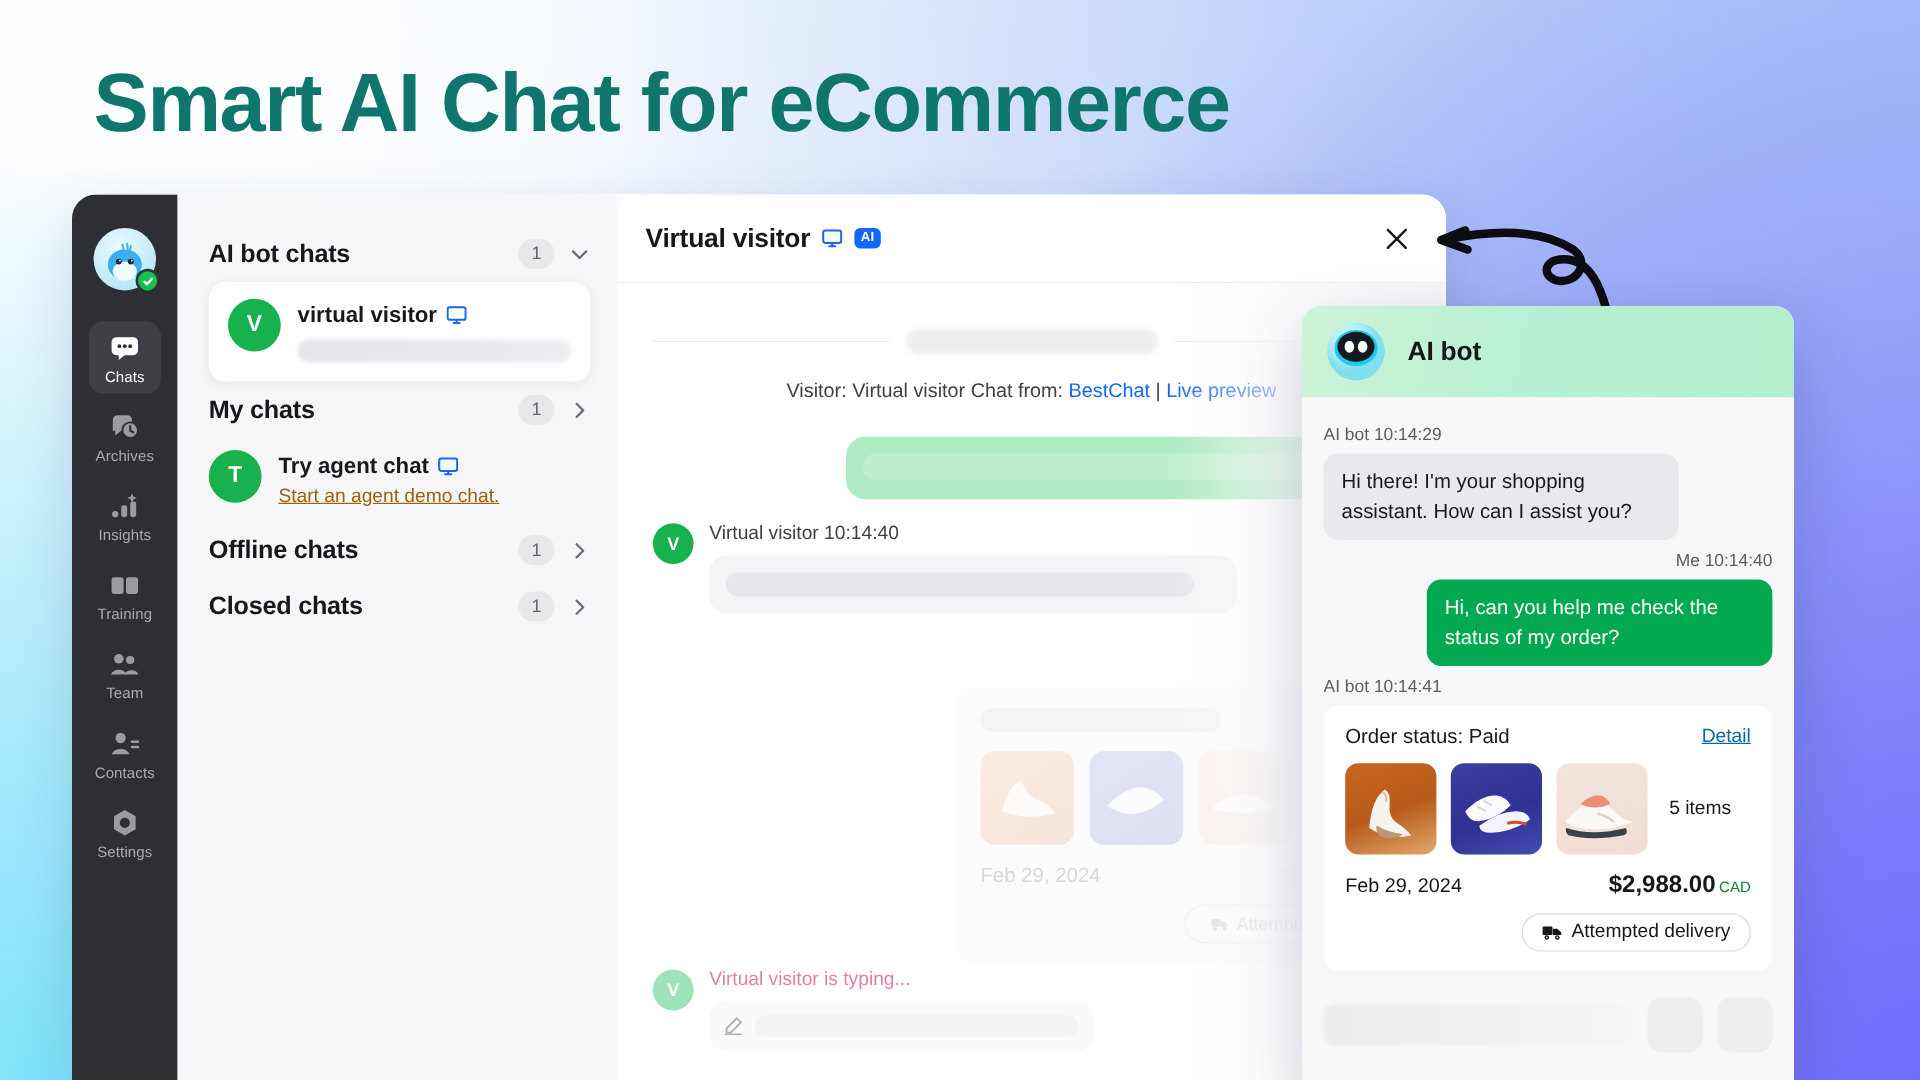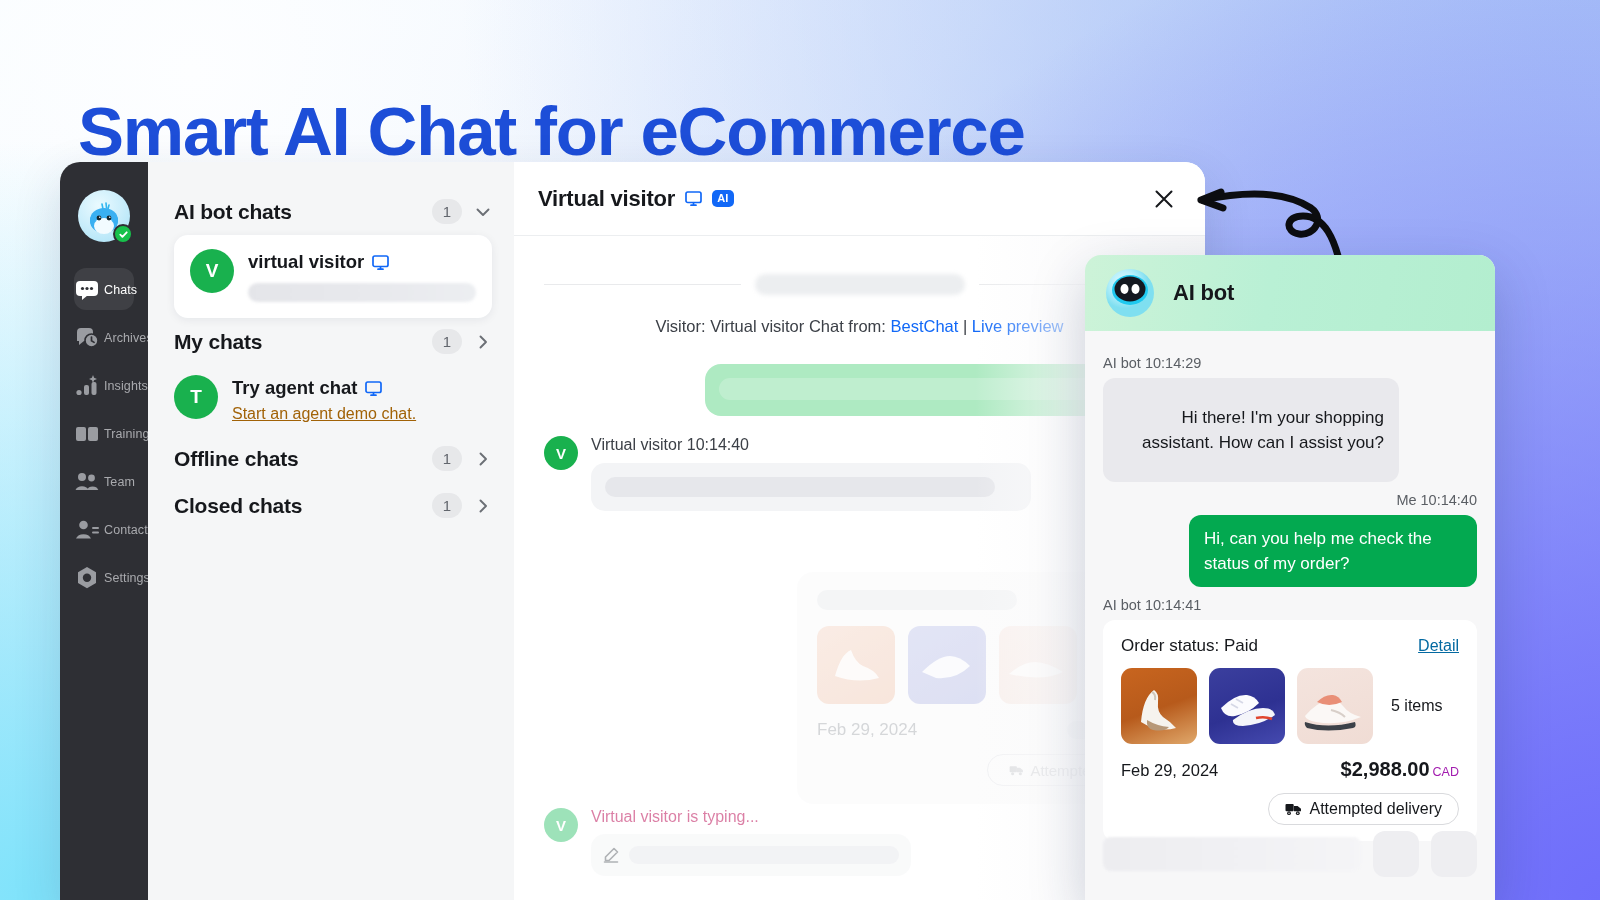--- a/index.html
+++ b/index.html
@@ -17,24 +17,23 @@
 
   
   .hero-title {
     position: absolute;
     left: 78px; top: 44px;
     width: 1240px;
     font-size: 69px;
     line-height: 84px;
     font-weight: 900;
     letter-spacing: -1.2px;
-    color: #1d4ed8;
+    color: #0f766e;
     white-space: nowrap;
     font-stretch: condensed;
-    margin-top: 46px;
   }
 
   
   .app-window {
     position: absolute;
     left: 60px; top: 162px;
     width: 1145px; height: 740px;
     border-radius: 20px 20px 0 0;
     overflow: hidden;
     display: flex;
@@ -65,21 +64,21 @@
     position: absolute; right: -3px; bottom: -2px;
     width: 20px; height: 20px; border-radius: 50%;
     background: #17c14b; border: 2.5px solid #2e2f34;
     display: flex; align-items: center; justify-content: center;
   }
   .status-dot svg { width: 11px; height: 11px; }
 
   .rail-item {
     width: 60px; padding: 9px 0 7px;
     border-radius: 12px;
-    display: flex; flex-direction: row; align-items: center; gap: 4px;
+    display: flex; flex-direction: column; align-items: center; gap: 4px;
     margin-bottom: 6px;
     cursor: pointer;
   }
   .rail-item.active { background: #3f4045; }
   .rail-item .ri-icon { width: 26px; height: 26px; display: block; }
   .rail-item .ri-icon svg { width: 26px; height: 26px; display: block; }
   .rail-item .ri-label { font-size: 12.5px; color: #a9aaae; letter-spacing: .1px; }
   .rail-item.active .ri-label { color: #ffffff; }
 
   
@@ -245,41 +244,41 @@
     display: flex; align-items: center; gap: 18px; padding: 0 20px;
   }
   .bot-av { width: 50px; height: 50px; border-radius: 50%; position: relative; flex: 0 0 50px; }
   .bot-title { font-size: 22px; font-weight: 700; color: #15171b; letter-spacing: -.2px; }
 
   .bot-body { padding: 14px 18px 0; position: relative; height: 569px; }
   .bm-meta { font-size: 14.5px; color: #5a5e64; margin: 10px 0 7px; }
   .bm-meta.right { text-align: right; }
   .bubble-bot {
     max-width: 296px; background: #e9e9ed; border-radius: 12px;
-    padding: 27px 15px; font-size: 17px; line-height: 25px; color: #16181c; text-align: right;
+    padding: 11px 15px; font-size: 17px; line-height: 25px; color: #16181c;
   }
   .bubble-me {
     max-width: 288px; margin-left: auto; background: #03a950; color: #fff;
     border-radius: 12px; padding: 11px 15px; font-size: 17px; line-height: 25px;
   }
 
   .order-card {
     background: #ffffff; border-radius: 12px; padding: 16px 18px 16px;
     margin-top: 2px;
   }
   .oc-top { display: flex; align-items: center; justify-content: space-between; }
   .oc-status { font-size: 17px; color: #16181c; }
   .oc-detail { font-size: 16px; color: #0369a1; text-decoration: underline; cursor: pointer; }
   .oc-thumbs { display: flex; align-items: center; gap: 12px; margin-top: 12px; }
   .thumb { width: 76px; height: 76px; border-radius: 11px; overflow: hidden; position: relative; flex: 0 0 76px; }
   .oc-items { font-size: 16px; color: #16181c; margin-left: 6px; }
   .oc-bottom { display: flex; align-items: baseline; justify-content: space-between; margin-top: 14px; }
   .oc-date { font-size: 16.5px; color: #16181c; }
   .oc-price { font-size: 20px; font-weight: 700; color: #16181c; }
-  .oc-cur { font-size: 12.5px; font-weight: 400; color: #a21caf; margin-left: 3px; }
+  .oc-cur { font-size: 12.5px; font-weight: 400; color: #15803d; margin-left: 3px; }
   .oc-pill {
     margin: 12px 0 0 auto; width: fit-content;
     border: 1px solid #d9dadd; border-radius: 17px;
     padding: 6px 16px; font-size: 16px; color: #16181c;
     display: flex; align-items: center; gap: 7px; cursor: pointer;
   }
   .truck { width: 17px; height: 14px; display:block; flex:0 0 17px; }
   .truck svg { width: 17px; height: 14px; display:block; }
 
   .bot-footer {

